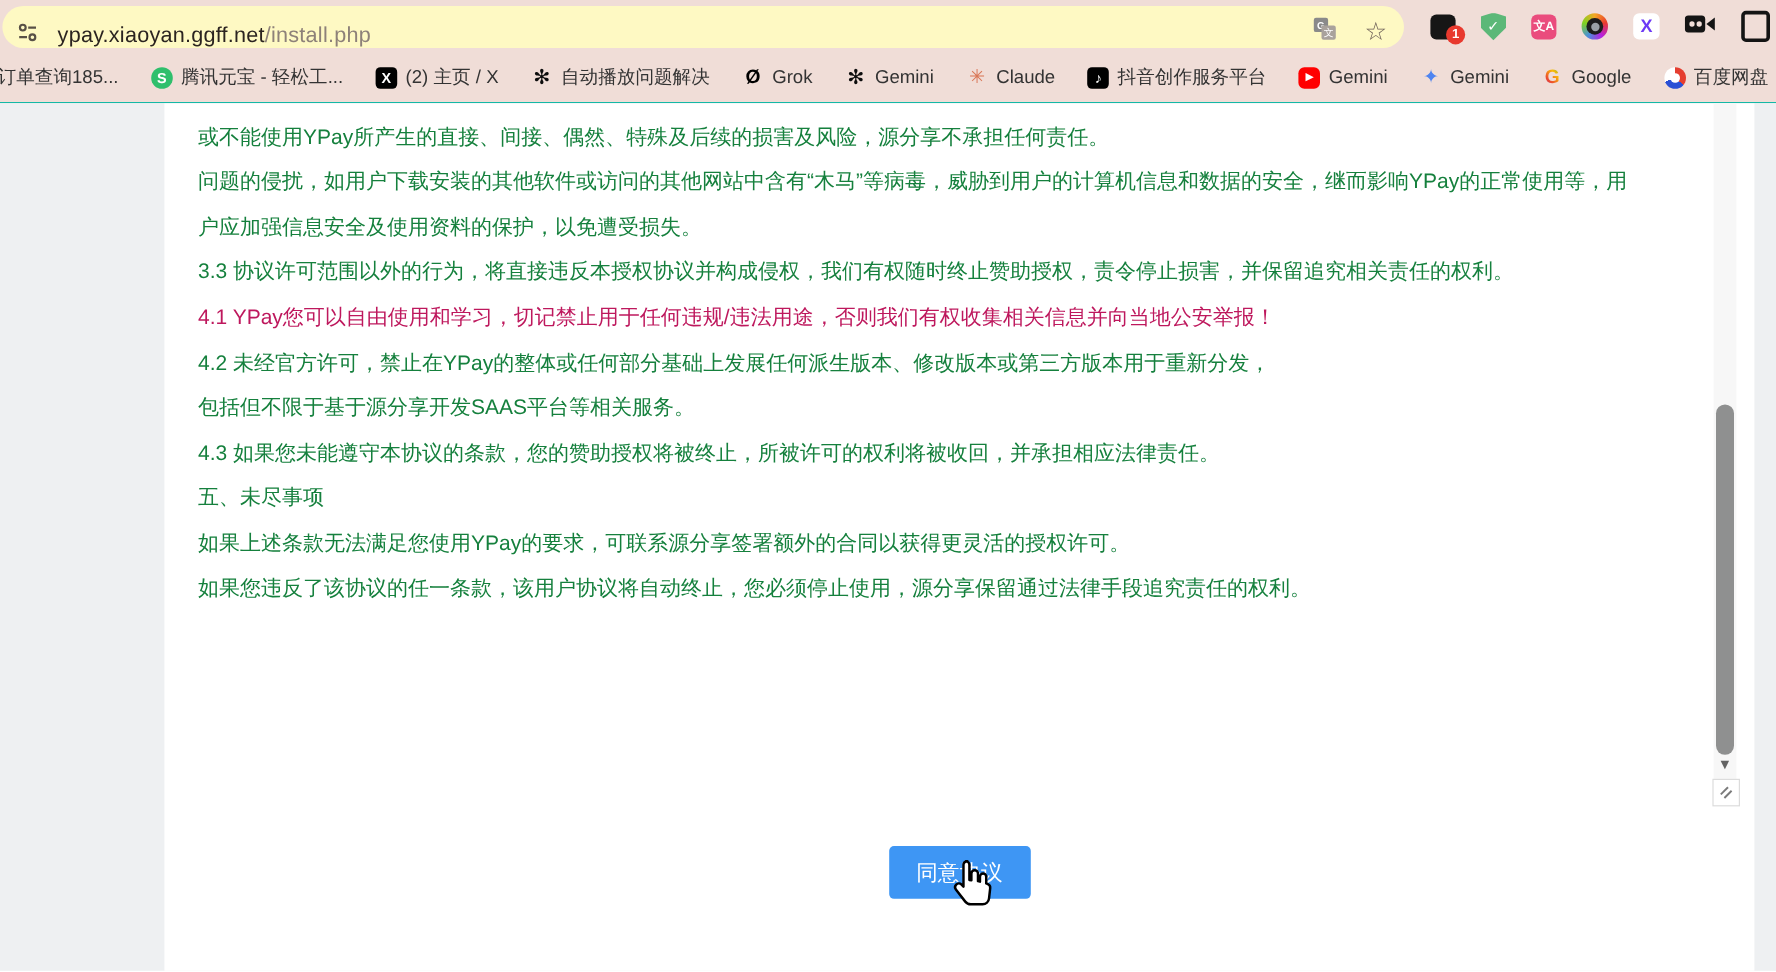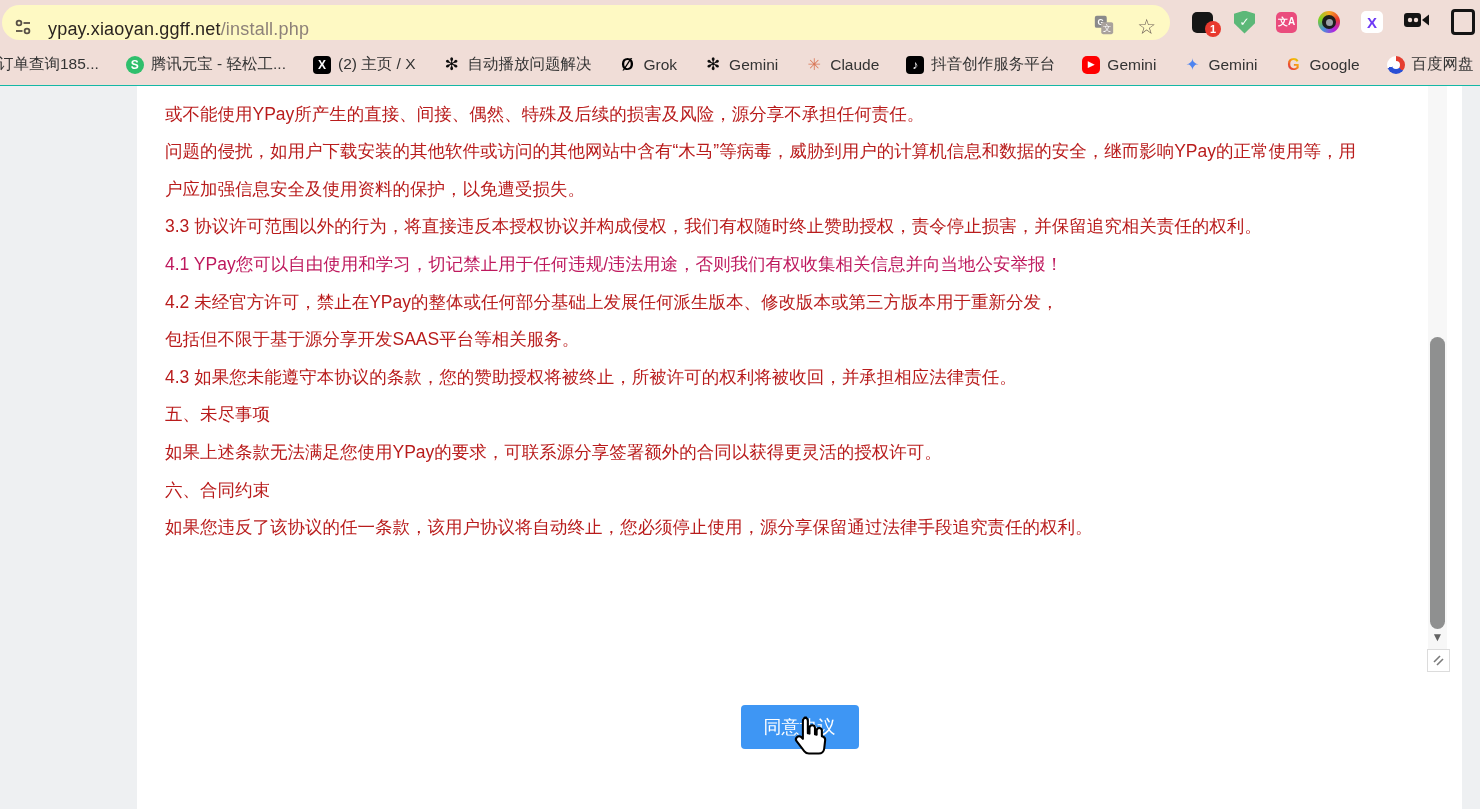--- a/index.html
+++ b/index.html
@@ -65,21 +65,21 @@
     position:relative; }
   .fav-baidu-pan::after { content:""; position:absolute; inset:5px; border-radius:50%; background:#fff; }
 
   
   .page { position:relative; height:723px; background:#eef0f2; overflow:hidden; }
   .card { position:absolute; left:137px; top:0; width:1325px; height:790px;
     background:#fff; border-radius:0 0 16px 16px; }
   .agreement { position:absolute; left:28px; top:0; right:50px; height:590px; overflow:hidden; }
   .agreement-inner { margin-top:-28px; }
   .agreement p { font-size:17.5px; line-height:37.6px; height:37.6px;
-    color:#b91c1c; white-space:nowrap; overflow:hidden; }
+    color:#15803d; white-space:nowrap; overflow:hidden; }
   .agreement p.red { color:#be185d; }
 
   
   .scroll-track { position:absolute; left:1291px; top:0; width:19px; height:564px; background:#f7f7f7; }
   .scroll-thumb { position:absolute; left:1293px; top:251px; width:15px; height:292px;
     background:#8f9090; border-radius:8px; }
   .scroll-arrow { position:absolute; left:1293px; top:545px; width:15px; text-align:center;
     font-size:12px; color:#636363; line-height:1; }
   .resize-grip { position:absolute; left:1290px; top:563px; width:23px; height:23px;
     background:#fff; border:1px solid #dcdcdc; display:flex; align-items:center; justify-content:center; }
@@ -200,21 +200,20 @@
           <p>或不能使用YPay所产生的直接、间接、偶然、特殊及后续的损害及风险，源分享不承担任何责任。</p>
           <p>问题的侵扰，如用户下载安装的其他软件或访问的其他网站中含有“木马”等病毒，威胁到用户的计算机信息和数据的安全，继而影响YPay的正常使用等，用</p>
           <p>户应加强信息安全及使用资料的保护，以免遭受损失。</p>
           <p>3.3 协议许可范围以外的行为，将直接违反本授权协议并构成侵权，我们有权随时终止赞助授权，责令停止损害，并保留追究相关责任的权利。</p>
           <p class="red">4.1 YPay您可以自由使用和学习，切记禁止用于任何违规/违法用途，否则我们有权收集相关信息并向当地公安举报！</p>
           <p>4.2 未经官方许可，禁止在YPay的整体或任何部分基础上发展任何派生版本、修改版本或第三方版本用于重新分发，</p>
           <p>包括但不限于基于源分享开发SAAS平台等相关服务。</p>
           <p>4.3 如果您未能遵守本协议的条款，您的赞助授权将被终止，所被许可的权利将被收回，并承担相应法律责任。</p>
           <p>五、未尽事项</p>
           <p>如果上述条款无法满足您使用YPay的要求，可联系源分享签署额外的合同以获得更灵活的授权许可。</p>
-          <p>六、合同约束</p>
           <p>如果您违反了该协议的任一条款，该用户协议将自动终止，您必须停止使用，源分享保留通过法律手段追究责任的权利。</p>
         </div>
     </div>
     <div class="scroll-track"></div>
     <div class="scroll-thumb"></div>
     <div class="scroll-arrow">▼</div>
     <div class="resize-grip">
       <svg width="15" height="15" viewBox="0 0 15 15">
         <line x1="3" y1="9" x2="9" y2="3" stroke="#7a7a7a" stroke-width="1.6"></line>
         <line x1="6" y1="12" x2="12" y2="6" stroke="#7a7a7a" stroke-width="1.6"></line>

